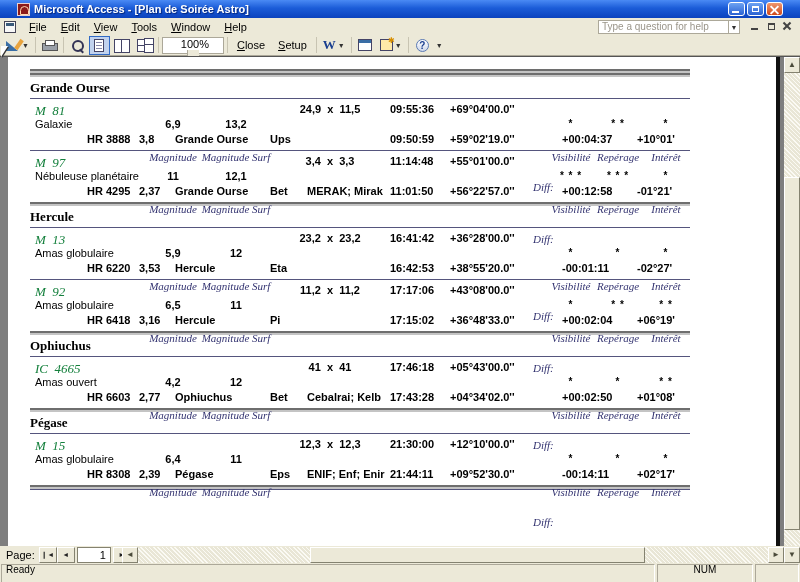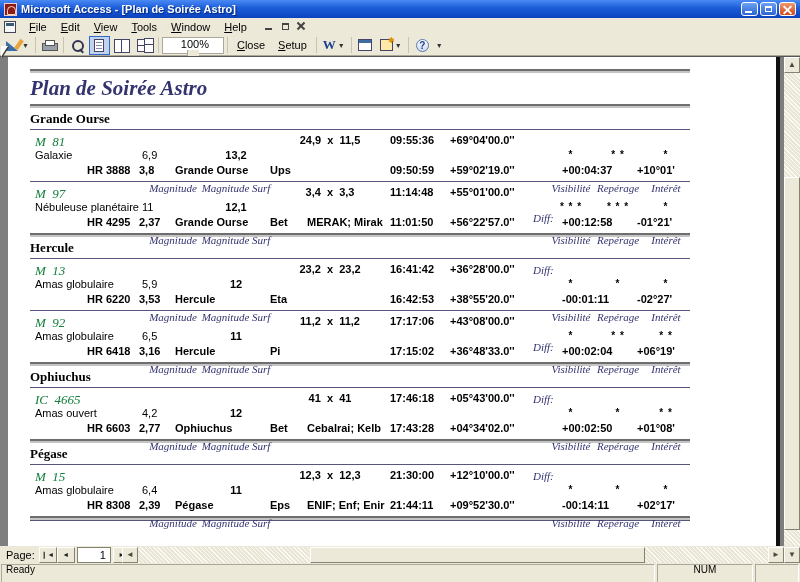--- a/index.html
+++ b/index.html
@@ -1,20 +1,20 @@
 <!DOCTYPE html>
 <html><head>
 <meta charset="utf-8">
 <style>
   * { margin:0; padding:0; box-sizing:border-box; }
   html,body { width:800px; height:582px; overflow:hidden; }
   body { font-family:"Liberation Sans",sans-serif; font-size:11px; background:#ece9d8; position:relative; }
 
   
-  .titlebar { height:18px; display:flex; align-items:center; padding:0 4px;
+  .titlebar { height:18px; display:flex; align-items:center; padding:0 17px;
     background:linear-gradient(180deg,#4a8af4 0%,#1b5cd8 45%,#0b43be 100%); color:#fff; }
   .app-icon { width:13px; height:13px; margin-right:4px; background:#8b1a1a;
     border:1px solid #e8d0d0; position:relative; }
   .app-icon::after { content:""; position:absolute; left:2px; top:2px; width:7px; height:7px;
     border:1px solid #ffd9b0; border-radius:50% 50% 0 0; }
   .title-text { font-weight:bold; font-size:11px; text-shadow:1px 1px 1px #00237a; }
   .tb-buttons { margin-left:auto; display:flex; gap:2px; }
   .tb-btn { width:17px; height:14px; border:1px solid #fff; border-radius:3px;
     background:linear-gradient(180deg,#6da2f2,#2b62d2); position:relative; }
   .tb-btn.close { background:linear-gradient(180deg,#f0986f,#cf4718); }
@@ -98,21 +98,21 @@
   .c-id { left:27px; font-family:"Liberation Serif",serif; font-style:italic; color:#15803d; font-size:13px; top:-1px; }
   .l-mag { left:134px; width:62px; text-align:center; }
   .l-msurf { left:192px; width:72px; text-align:center; }
   .c-size { left:272px; width:100px; text-align:center; font-weight:bold; }
   .c-time { left:382px; font-weight:bold; }
   .c-dec { left:442px; font-weight:bold; }
   .l-vis { left:530px; width:66px; text-align:center; }
   .l-rep { left:578px; width:64px; text-align:center; }
   .l-int { left:628px; width:60px; text-align:center; }
   .c-type { left:27px; }
-  .v-mag { left:134px; width:62px; text-align:left; font-weight:normal; }
+  .v-mag { left:134px; width:62px; text-align:center; font-weight:bold; }
   .v-msurf { left:192px; width:72px; text-align:center; font-weight:bold; }
   .stars { font-weight:bold; font-size:10px; letter-spacing:1px; top:-2px; }
   .s-vis { left:530px; width:66px; text-align:center; }
   .s-rep { left:578px; width:64px; text-align:center; }
   .s-int { left:628px; width:60px; text-align:center; }
   .c-hr { left:79px; font-weight:bold; }
   .c-smag { left:131px; font-weight:bold; }
   .c-const { left:167px; font-weight:bold; }
   .c-greek { left:262px; font-weight:bold; }
   .c-names { left:299px; font-weight:bold; }
@@ -172,20 +172,24 @@
 </div>
 
 <div class="menubar">
   <div class="doc-icon"></div>
   <span class="menu-item"><u>F</u>ile</span>
   <span class="menu-item"><u>E</u>dit</span>
   <span class="menu-item"><u>V</u>iew</span>
   <span class="menu-item"><u>T</u>ools</span>
   <span class="menu-item"><u>W</u>indow</span>
   <span class="menu-item"><u>H</u>elp</span>
+  <div class="helpbox">
+    <span>Type a question for help</span>
+    <div class="drop">▼</div>
+  </div>
   <div class="child-btns">
     <div class="child-btn">
         <span class="g-min"></span>
       </div>
     <div class="child-btn">
         <span class="g-rst"></span>
       </div>
     <div class="child-btn"><span class="g-x"></span></div>
   </div>
 </div>
@@ -239,21 +243,20 @@
     </div>
   <span class="drop-arrow">▼</span>
 </div>
 
 <div class="cursor"></div>
 
 <div class="workspace">
   <div class="page">
     <div class="report">
       <div class="thickbar"></div>
-      <div class="rpt-title">Plan de Soirée Astro</div>
 
       <div class="thickbar"></div>
       <div class="sec-name">Grande Ourse</div>
       <div class="thinline"></div>
       <div class="entry">
         <div class="row">
           <span class="c-id">M  81</span>
           <span class="c-lbl l-mag">Magnitude</span>
           <span class="c-lbl l-msurf">Magnitude Surf</span>
           <span class="c-size">24,9  x  11,5</span>

